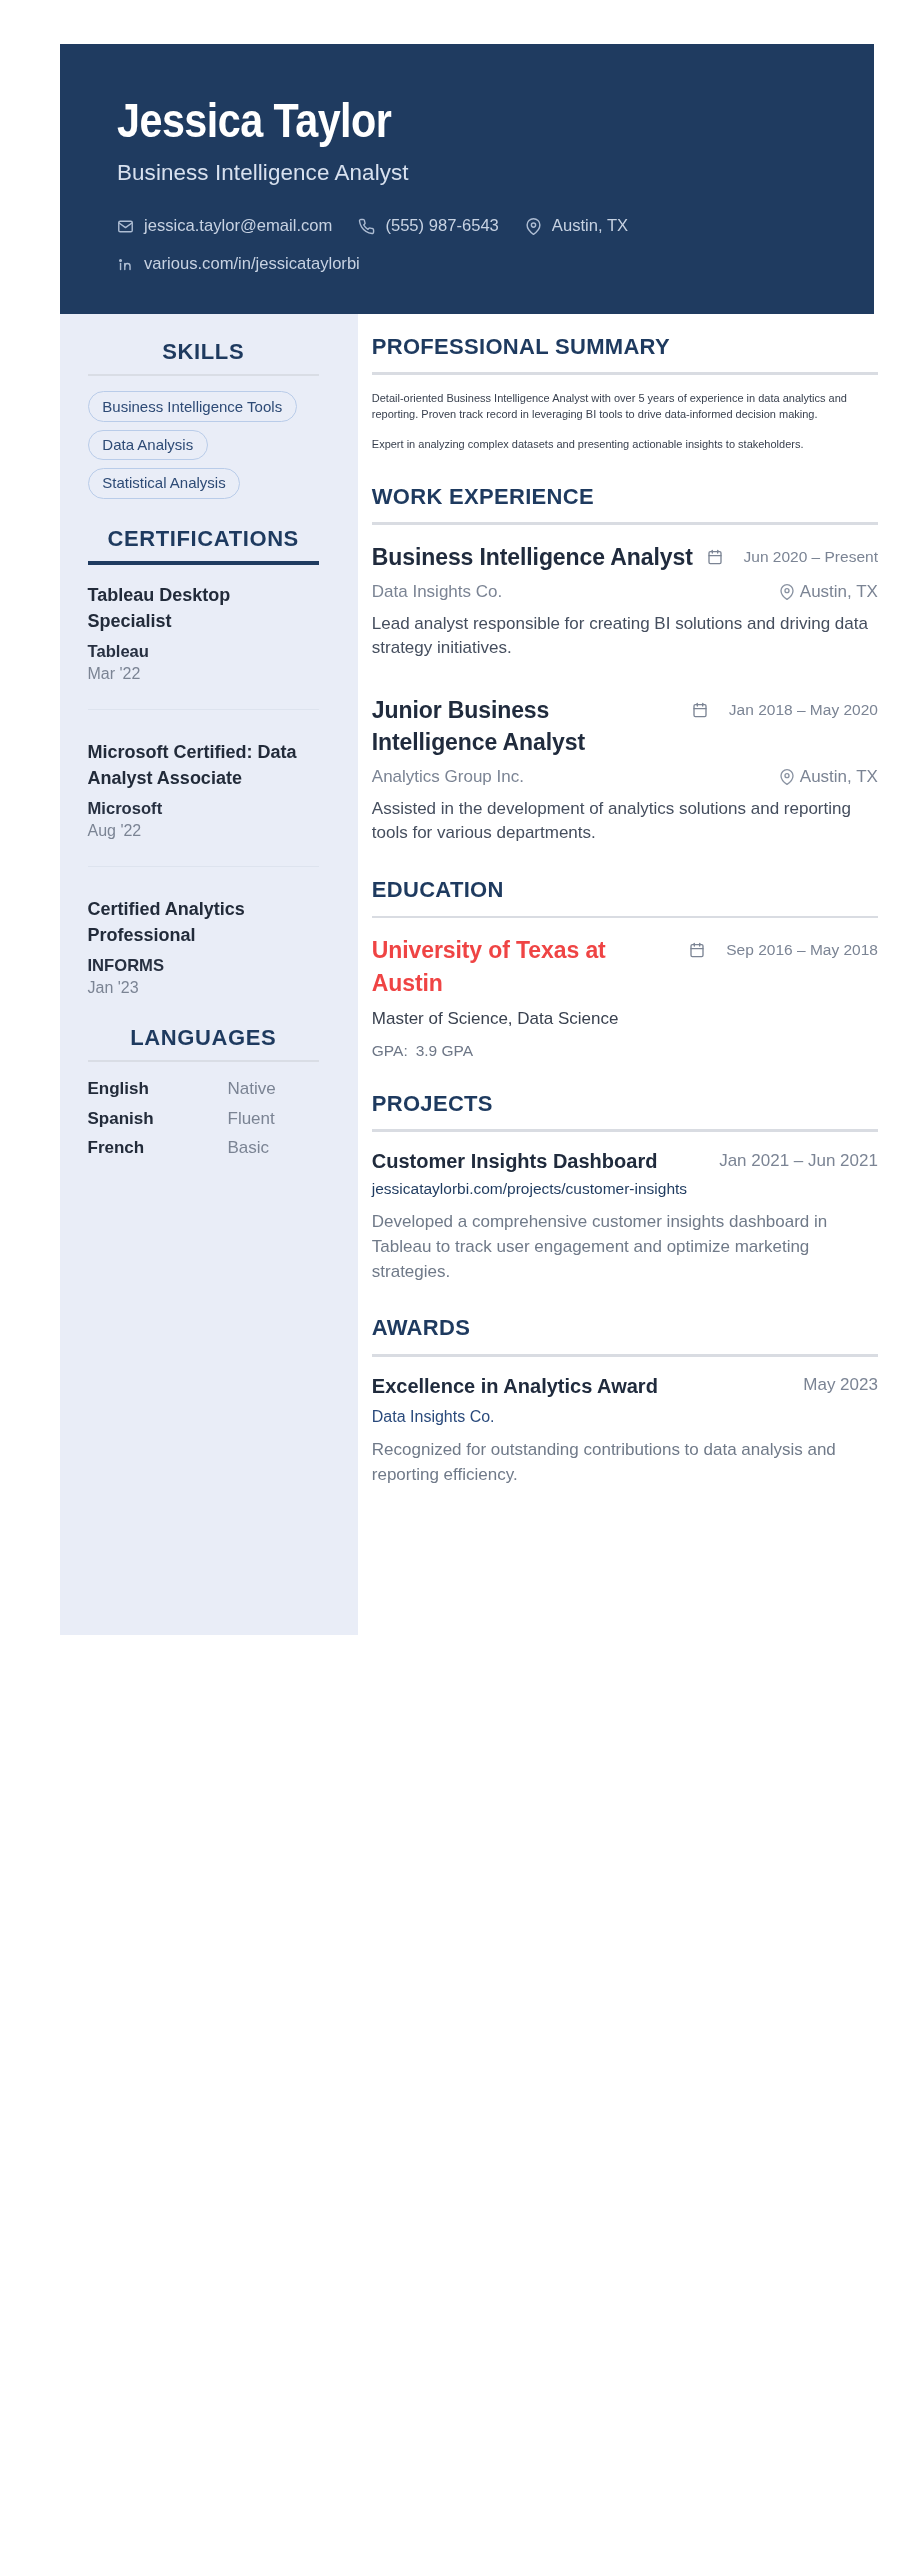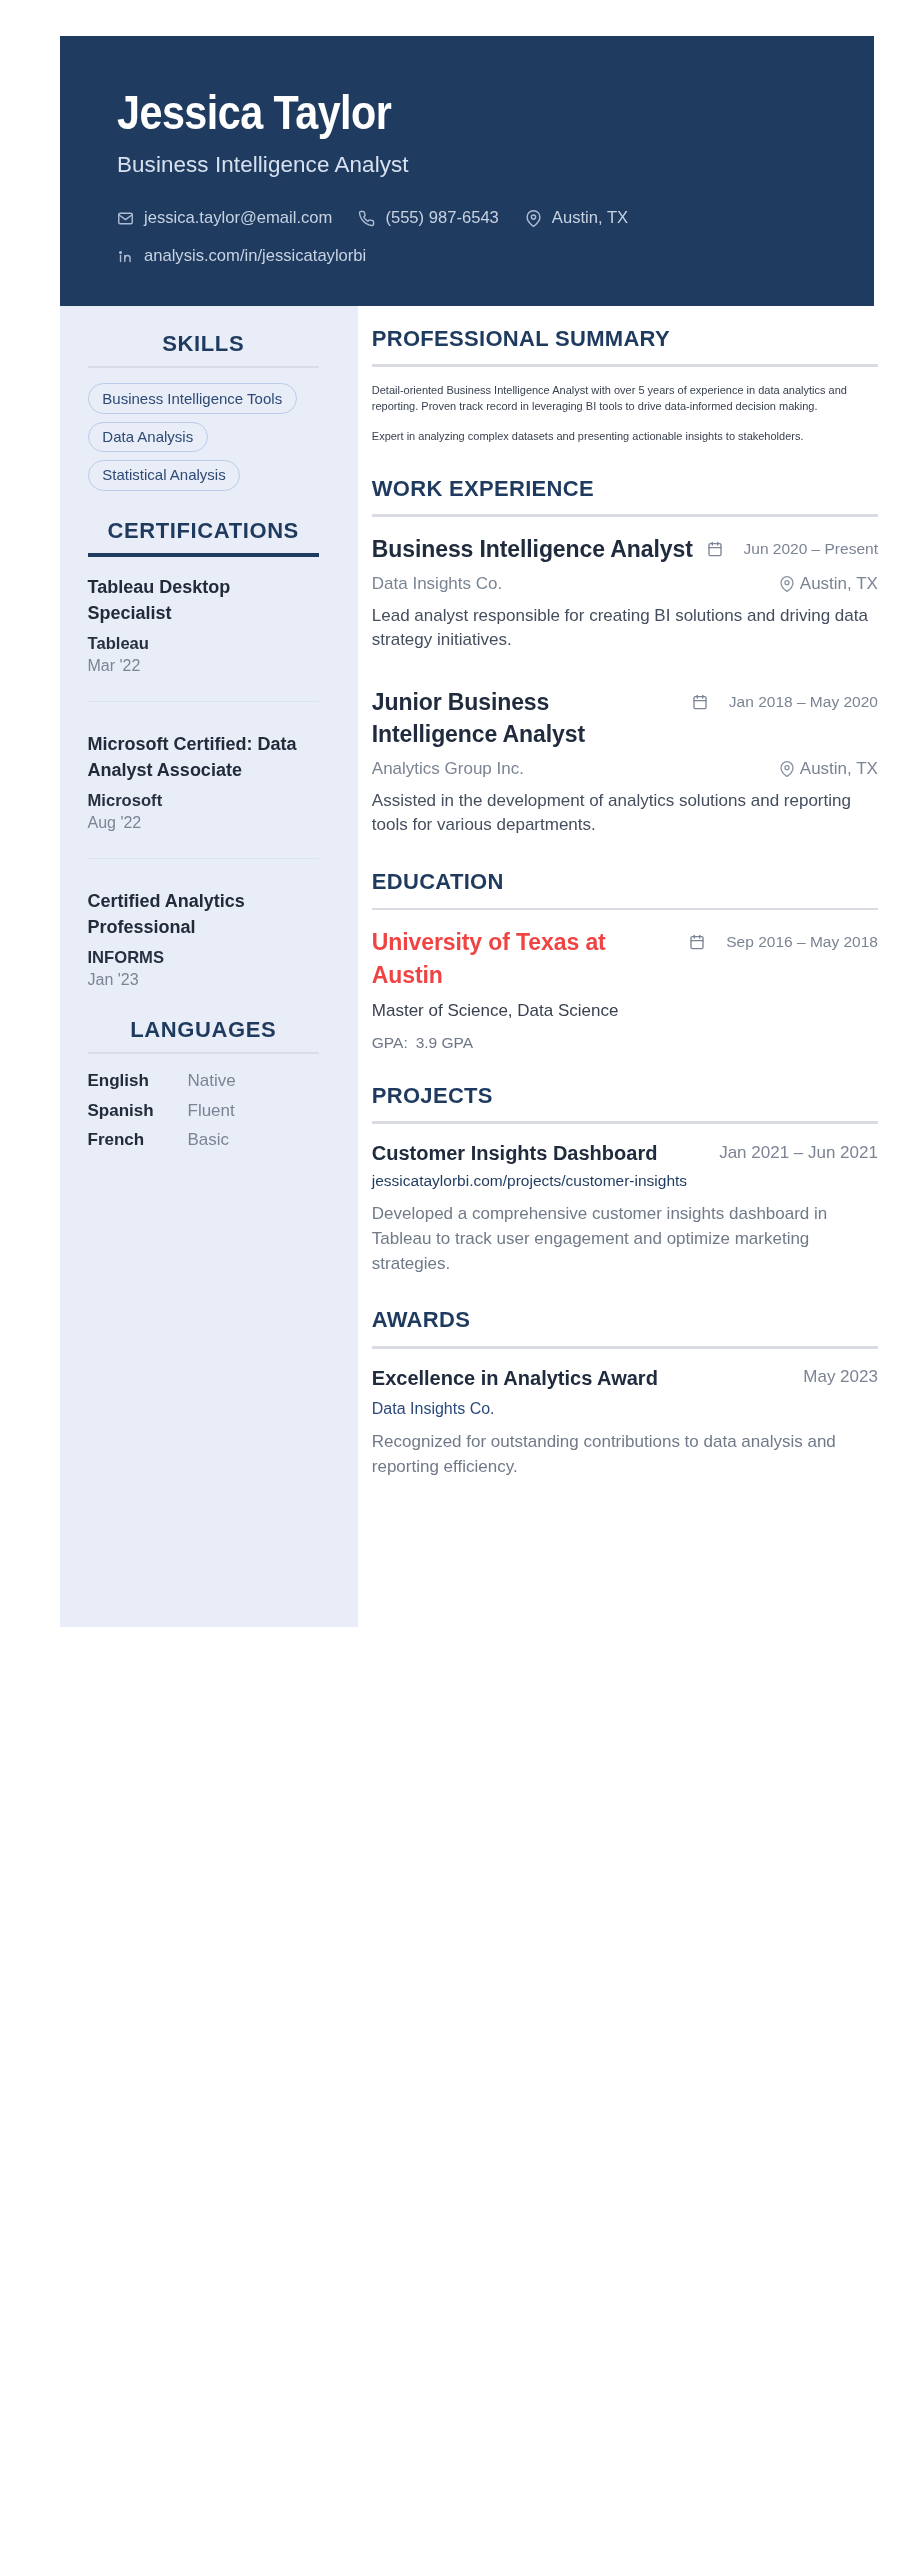--- a/index.html
+++ b/index.html
@@ -1,20 +1,20 @@
 <!DOCTYPE html>
 <html style="font-size:9.2px"><head>
 <meta charset="utf-8">
 <style>
   * { margin:0; padding:0; box-sizing:border-box; }
   html,body { background:#ffffff; }
   body { font-family:"Liberation Sans", sans-serif; }
 
   .page { position:relative; width:911px; height:2576px; background:#ffffff; overflow:hidden; }
-  .card { position:absolute; left:37px; top:36px; width:837px;padding-left:23px; }
+  .card { position:absolute; left:37px; top:44px; width:837px;padding-left:23px; }
 
   
   .hdr { background:#1f3b60; height:270px; padding:53px 57px 0 57px; color:#ffffff; }
   .hdr h1 {
     font-size:48px; font-weight:800; color:#ffffff; line-height:1;
     letter-spacing:-0.6px; transform:scaleX(.86); transform-origin:left center;
     white-space:nowrap;
   }
   .hdr-title { margin-top:15px; font-size:22.4px; color:#d8e1ef; letter-spacing:0.1px; }
   .hdr-row { margin-top:30px; display:flex; align-items:center; gap:26px; font-size:16.6px; color:#c7d2e2; }
@@ -36,21 +36,21 @@
   .pill { padding:5.2px 13.8px; border:1.1px solid #b9cce9; border-radius:573px;
           font-size:15px; color:#2d4a75; line-height:1.2; white-space:nowrap; }
 
   .cert-list { margin-top:17px; }
   .cert-name { font-size:18px; font-weight:700; color:#222b3a; line-height:1.45; }
   .cert-issuer { margin-top:8px; font-size:16.6px; font-weight:700; color:#273041; }
   .cert-date { margin-top:3px; font-size:16px; color:#7b8494; }
   .cert-div { height:1.1px; background:#dde3ee; margin:26px 0 29px 0; }
 
   .lang-table { margin-top:15px; }
-  .lang-row { display:flex; font-size:17px; line-height:1.45; margin-top:4.6px; }
+  .lang-row { display:flex; font-size:17px; line-height:1.45; margin-top:4.6px;gap:40px; }
   .lang-row .lang { width:100px; flex:none; color:#222b3a; font-weight:600; }
   .lang-row .level { color:#7b8494; }
 
   
   .main { flex:1; padding:19.5px 10.3px 0 13.8px; background:#ffffff; }
   .sec-heading { font-size:22px; font-weight:800; color:#1e3a5f; letter-spacing:0.3px; }
   .rule { height:2.9px; background:#d9dce2; margin:12.6px 0 16px 0; }
   .sec-block + .sec-block { margin-top:31px; }
 
   .summary p { font-size:11px; color:#39414f; line-height:1.45; }
@@ -115,21 +115,21 @@
       </div>
 
       <div class="hdr-row second">
         <span class="contact">
           <svg class="ic" viewBox="0 0 24 24" fill="none" stroke="currentColor" stroke-width="2" stroke-linecap="round" stroke-linejoin="round">
               <line x1="5" y1="10.5" x2="5" y2="19"></line>
               <circle cx="5" cy="6.3" r="1.2"></circle>
               <path d="M11 19v-8.5"></path>
               <path d="M11 14.3a3.7 3.7 0 0 1 7.4 0V19"></path>
             </svg>
-          <span>analysis.com/in/jessicataylorbi</span>
+          <span>various.com/in/jessicataylorbi</span>
         </span>
       </div>
     </header>
 
     <div class="columns">
 
       <aside class="sidebar">
 
         <section class="side-section">
           <h3 class="side-heading">SKILLS</h3>

